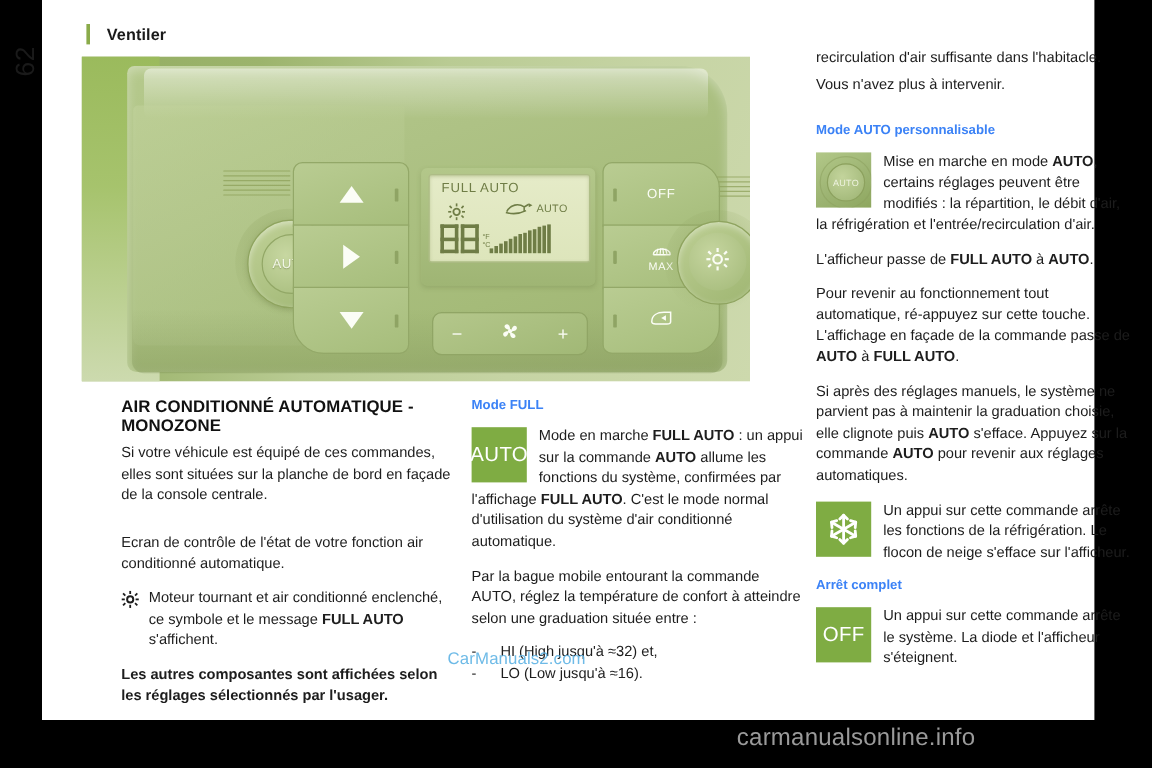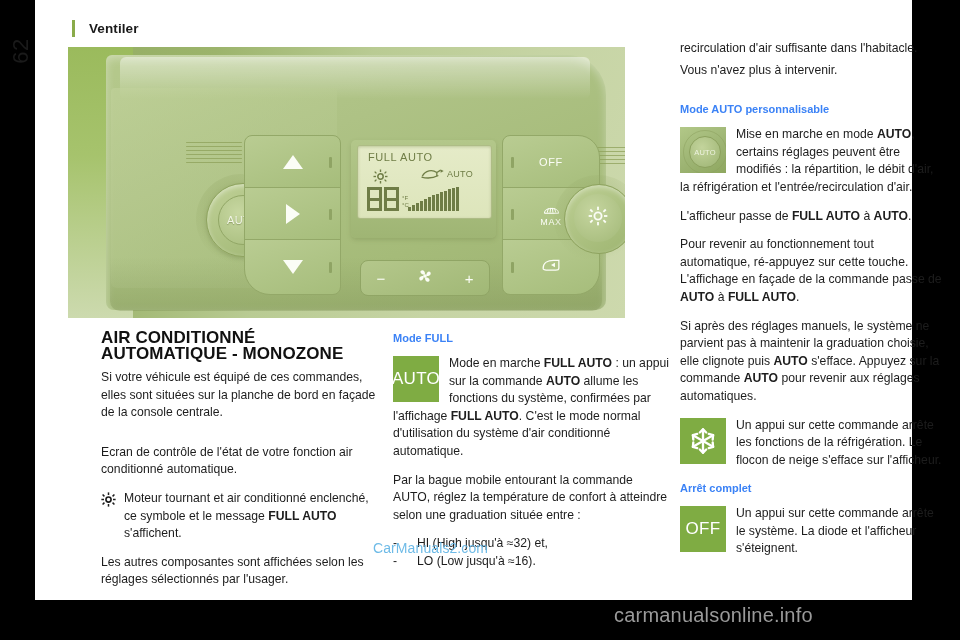--- a/index.html
+++ b/index.html
@@ -186,30 +186,30 @@
     display:flex;align-items:center;justify-content:center;}
 
   
   .col{position:absolute;color:#1d1d1d;}
   .col p{margin:0 0 0 0;}
   #col-left{left:66px;top:330px;width:280px;}
   #col-mid{left:358px;top:330px;width:276px;}
   #col-right{left:645px;top:40px;width:262px;}
 
   h2.sec{
-    font-size:17px;font-weight:bold;margin:0 0 7px 0;line-height:16px;
+    font-size:14px;font-weight:bold;margin:0 0 7px 0;line-height:16px;
     letter-spacing:.1px;color:#111;
   }
   h3.sub{
     font-size:11px;font-weight:bold;margin:0 0 9px 0;line-height:16px;color:#3b82f6;
   }
   p.body{
     font-size:12.2px;line-height:17.6px;margin:0 0 11px 0;color:#1d1d1d;
   }
-  p.tight{margin-bottom:0;}
+  p.tight{margin-bottom:0;font-weight:bold;}
   .sp{height:11px;}
 
   b{font-weight:bold;}
 
   
   .iconblock{position:relative;}
   .gicon{
     float:left;width:46px;height:46px;background:#7fac43;
     margin:1px 10px 1px 0;
     display:flex;align-items:center;justify-content:center;

